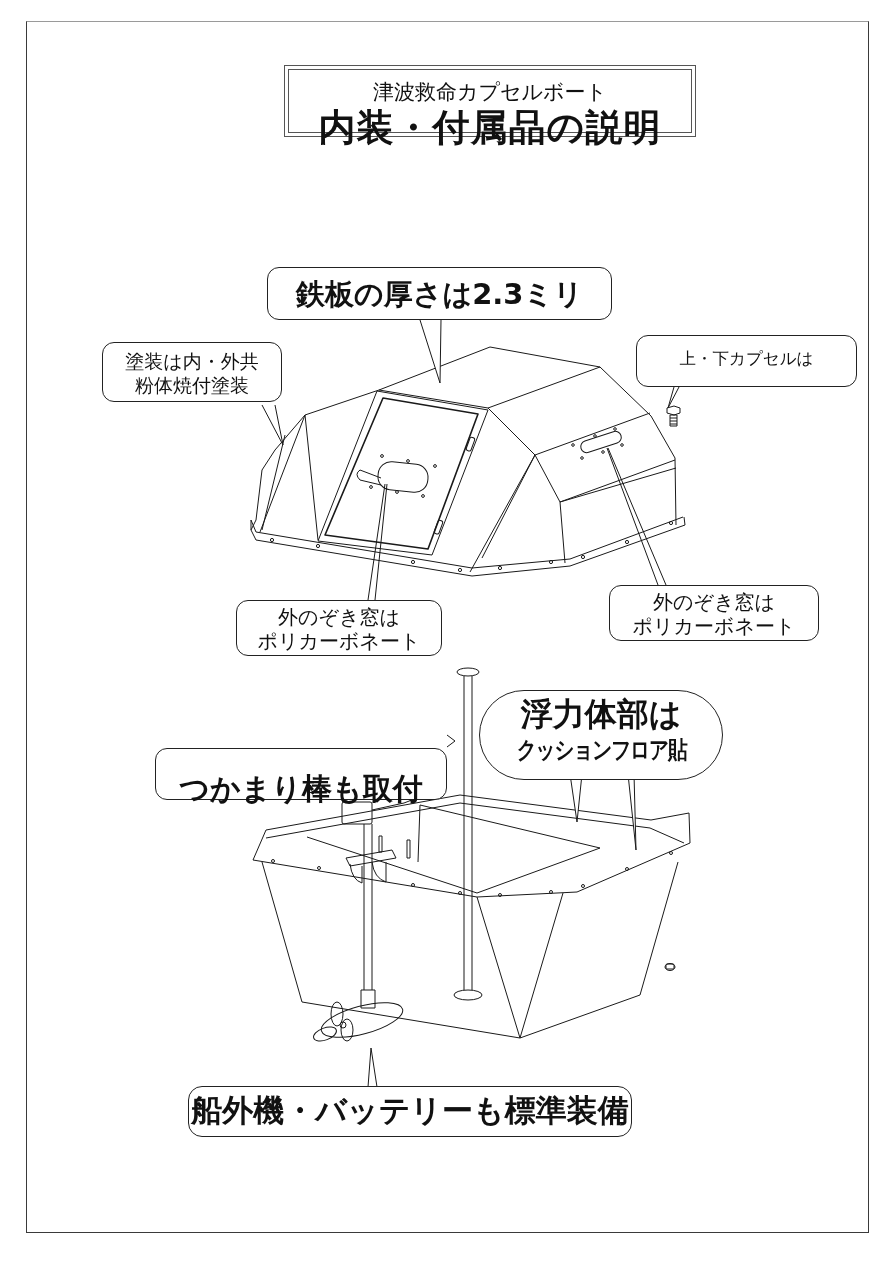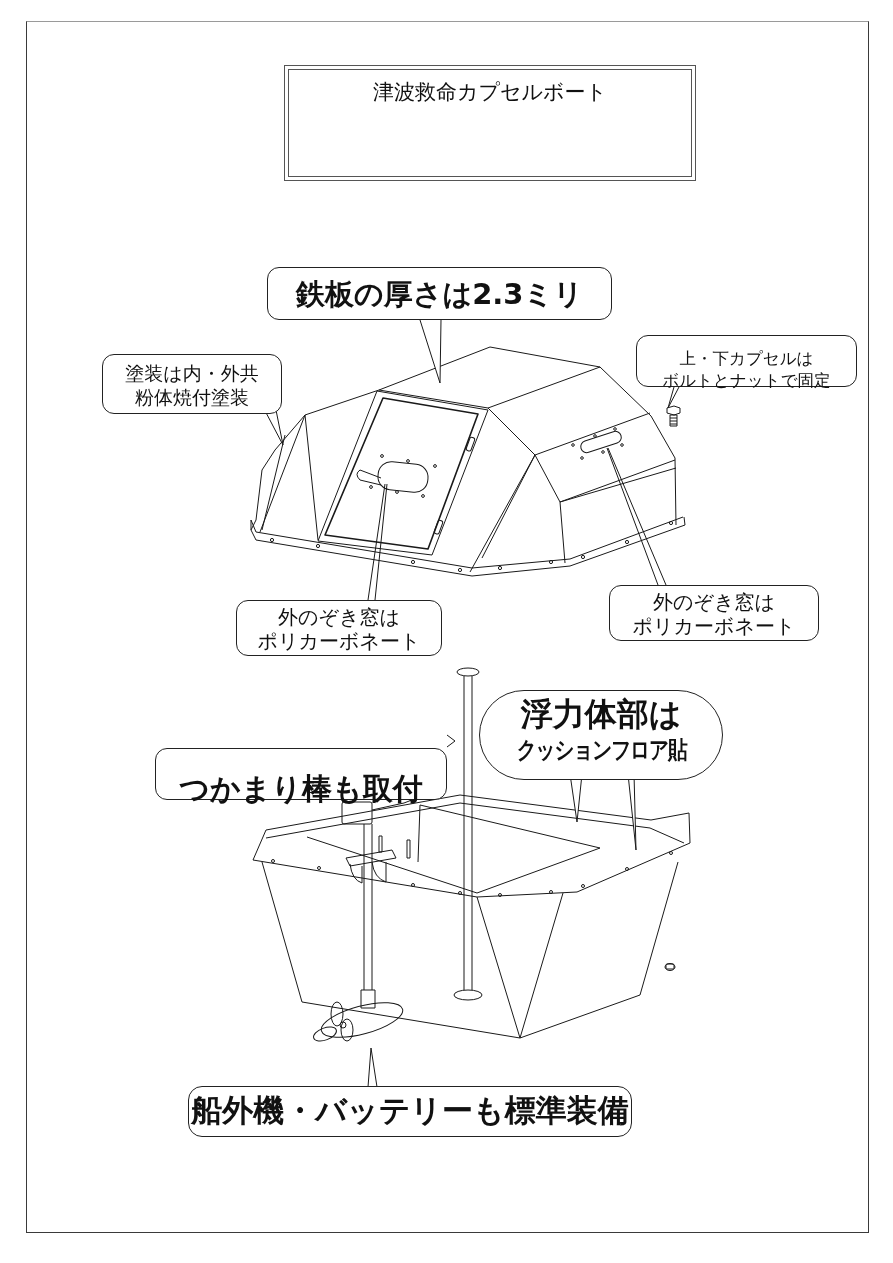--- a/index.html
+++ b/index.html
@@ -1,49 +1,50 @@
 <!DOCTYPE html>
 <html><head>
 <meta charset="utf-8">
 <style>
   html, body { margin: 0; padding: 0; background: #ffffff; }
   body { width: 893px; height: 1263px; position: relative; overflow: hidden;
          font-family: "DejaVu Sans", "Liberation Sans", sans-serif; color: #111; }
   .page-frame { position: absolute; left: 26px; top: 21px; width: 843px; height: 1212px;
                 border: 1.5px solid #3a3a3a; border-top-color: #9a9a9a; box-sizing: border-box; }
-  .title-box { position: absolute; left: 284px; top: 65px; width: 412px; height: 116px;
+  .title-box { position: absolute; left: 284px; top: 65px; width: 412px; height: 72px;
                border: 1.5px solid #555; box-sizing: border-box; padding: 3px; }
   .title-inner { width: 100%; height: 100%; border: 1.2px solid #555; box-sizing: border-box;
                  text-align: center; }
   .title-sub { font-size: 21px; line-height: 28px; padding-top: 8px; letter-spacing: 0px; }
   .title-main { font-size: 37px; line-height: 44px; font-weight: bold; letter-spacing: 1px; }
   .drawing { position: absolute; left: 0; top: 0; width: 893px; height: 1263px; }
   .callout { position: absolute; border: 1.3px solid #222; border-radius: 12px; background: #fff;
              box-sizing: border-box; text-align: center; white-space: nowrap; }
   .c-thick { font-size: 29px; font-weight: bold; line-height: 36px; }
   .c-big-thin { font-size: 20px; line-height: 24px; }
   #callout-steel { left: 267px; top: 267px; width: 345px; height: 53px; padding-top: 8px; border-radius: 12px; }
-  #callout-paint { left: 102px; top: 354px; width: 180px; height: 60px; padding-top: 6px; font-size: 19px; line-height: 24px; }
+  #callout-paint { left: 102px; top: 342px; width: 180px; height: 60px; padding-top: 6px; font-size: 19px; line-height: 24px; }
   #callout-bolt { left: 636px; top: 335px; width: 221px; height: 52px; padding-top: 12px; font-size: 16.5px; line-height: 22px; }
   #callout-window-left { left: 236px; top: 600px; width: 206px; height: 56px; padding-top: 4px; }
   #callout-window-right { left: 609px; top: 585px; width: 210px; height: 56px; padding-top: 4px; }
   #callout-grab { left: 155px; top: 748px; width: 292px; height: 52px; padding-top: 22px; font-size: 30px; }
   #callout-float { left: 479px; top: 690px; width: 244px; height: 90px; border-radius: 46px; padding-top: 4px; text-align: center; }
   #callout-float .l1 { font-size: 32px; font-weight: bold; line-height: 38px; }
   #callout-float .l2 { font-size: 24px; font-weight: bold; line-height: 34px; letter-spacing: -1.5px; transform: scaleX(0.82); display: inline-block; }
   #callout-engine { left: 188px; top: 1086px; width: 444px; height: 51px; padding-top: 5px; font-size: 31px; border-radius: 14px; }
 </style>
 </head>
 <body>
 
 <div class="page-frame"></div>
 
 <div class="title-box">
   <div class="title-inner">
     <div class="title-sub">津波救命カプセルボート</div>
+    <div class="title-main">内装・付属品の説明</div>
   </div>
 </div>
 
 <svg class="drawing" viewBox="0 0 893 1263" fill="none" stroke="#1a1a1a" stroke-width="1" stroke-linejoin="round">
 
   <g>
 
     <polyline points="305,415 379,390 490,347 600,367 651,416 675,458 676,525"></polyline>
 
     <polyline points="305,415 275,450 262,470 256,520 251,530"></polyline>
@@ -179,21 +180,20 @@
   <span>鉄板の厚さは2.3ミリ</span>
 </div>
 
 <div class="callout" id="callout-paint">
   <div>塗装は内・外共</div>
   <div>粉体焼付塗装</div>
 </div>
 
 <div class="callout" id="callout-bolt">
   <div>上・下カプセルは</div>
-  <div>ボルトとナットで固定</div>
 </div>
 
 <div class="callout c-big-thin" id="callout-window-left">
   <div>外のぞき窓は</div>
   <div>ポリカーボネート</div>
 </div>
 
 <div class="callout c-big-thin" id="callout-window-right">
   <div>外のぞき窓は</div>
   <div>ポリカーボネート</div>

